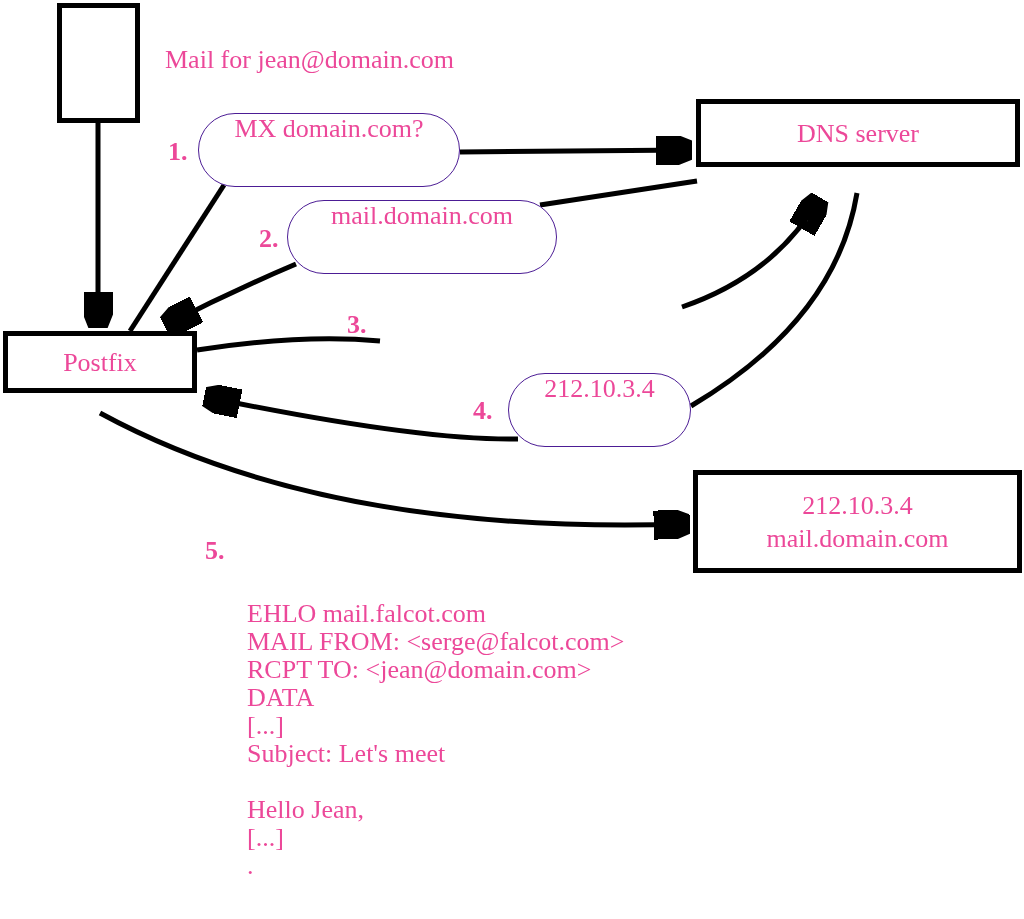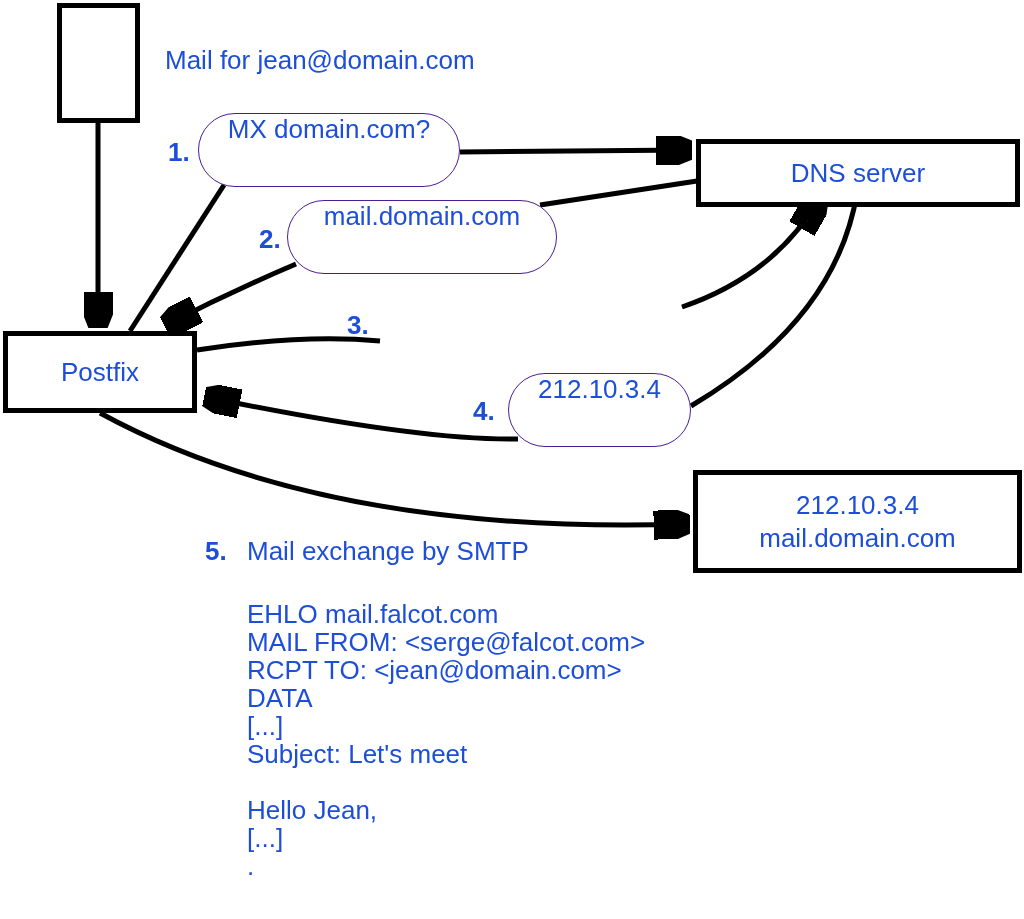--- a/index.html
+++ b/index.html
@@ -2,22 +2,22 @@
 <html><head>
 <meta charset="utf-8">
 <style>
   * { margin: 0; padding: 0; box-sizing: border-box; }
   html, body { background: #ffffff; }
   #canvas {
     position: relative;
     width: 1024px;
     height: 919px;
     background: #ffffff;
-    font-family: Liberation Sans, sans-serif;
-    color: #1d4ed8;
+    font-family: Liberation Serif, serif;
+    color: #ec4899;
     overflow: hidden;
   }
   #arrow-layer {
     position: absolute;
     left: 0; top: 0;
     width: 1024px; height: 919px;
   }
   #arrow-layer path { stroke: #000000; stroke-width: 5; fill: none; }
   .node {
     position: absolute;
@@ -80,25 +80,25 @@
     <path d="M682,307 Q775,275 819,199" marker-end="url(#ah)"></path>
     <path d="M857,193 Q836,320 691,406"></path>
     <path d="M518,439 Q420,441 206,397" marker-end="url(#ah)"></path>
     <path d="M100,413 Q326,536 688,524" marker-end="url(#ah)"></path>
   </svg>
 
   <div class="node" style="left:57px; top:3px; width:83px; height:120px;"></div>
 
   <div class="free-label" style="left:165px; top:45px;">Mail for jean@domain.com</div>
 
-  <div class="node" style="left:3px; top:331px; width:194px; height:82px;">
+  <div class="node" style="left:3px; top:331px; width:194px; height:62px;">
     <span>Postfix</span>
   </div>
 
-  <div class="node" style="left:696px; top:99px; width:324px; height:68px;margin-top:40px;">
+  <div class="node" style="left:696px; top:99px; width:324px; height:68px;">
     <span>DNS server</span>
   </div>
 
   <div class="node" style="left:693px; top:470px; width:329px; height:103px;">
     <span>212.10.3.4</span>
     <span>mail.domain.com</span>
   </div>
 
   <div class="step-num" style="left:168px; top:137px;">1.</div>
   <div class="pill" style="left:198px; top:113px; width:262px; height:74px;">
@@ -111,21 +111,20 @@
   </div>
 
   <div class="step-num" style="left:347px; top:310px;">3.</div>
 
   <div class="step-num" style="left:473px; top:396px;">4.</div>
   <div class="pill" style="left:508px; top:373px; width:183px; height:74px;">
     <span>212.10.3.4</span>
   </div>
 
   <div class="step-num" style="left:205px; top:536px;">5.</div>
-  <div class="free-label" style="left:247px; top:536px;">Mail exchange by SMTP</div>
 
   <div id="smtp-transcript">EHLO mail.falcot.com
 MAIL FROM: &lt;serge@falcot.com&gt;
 RCPT TO: &lt;jean@domain.com&gt;
 DATA
 [...]
 Subject: Let's meet
 
 Hello Jean,
 [...]

